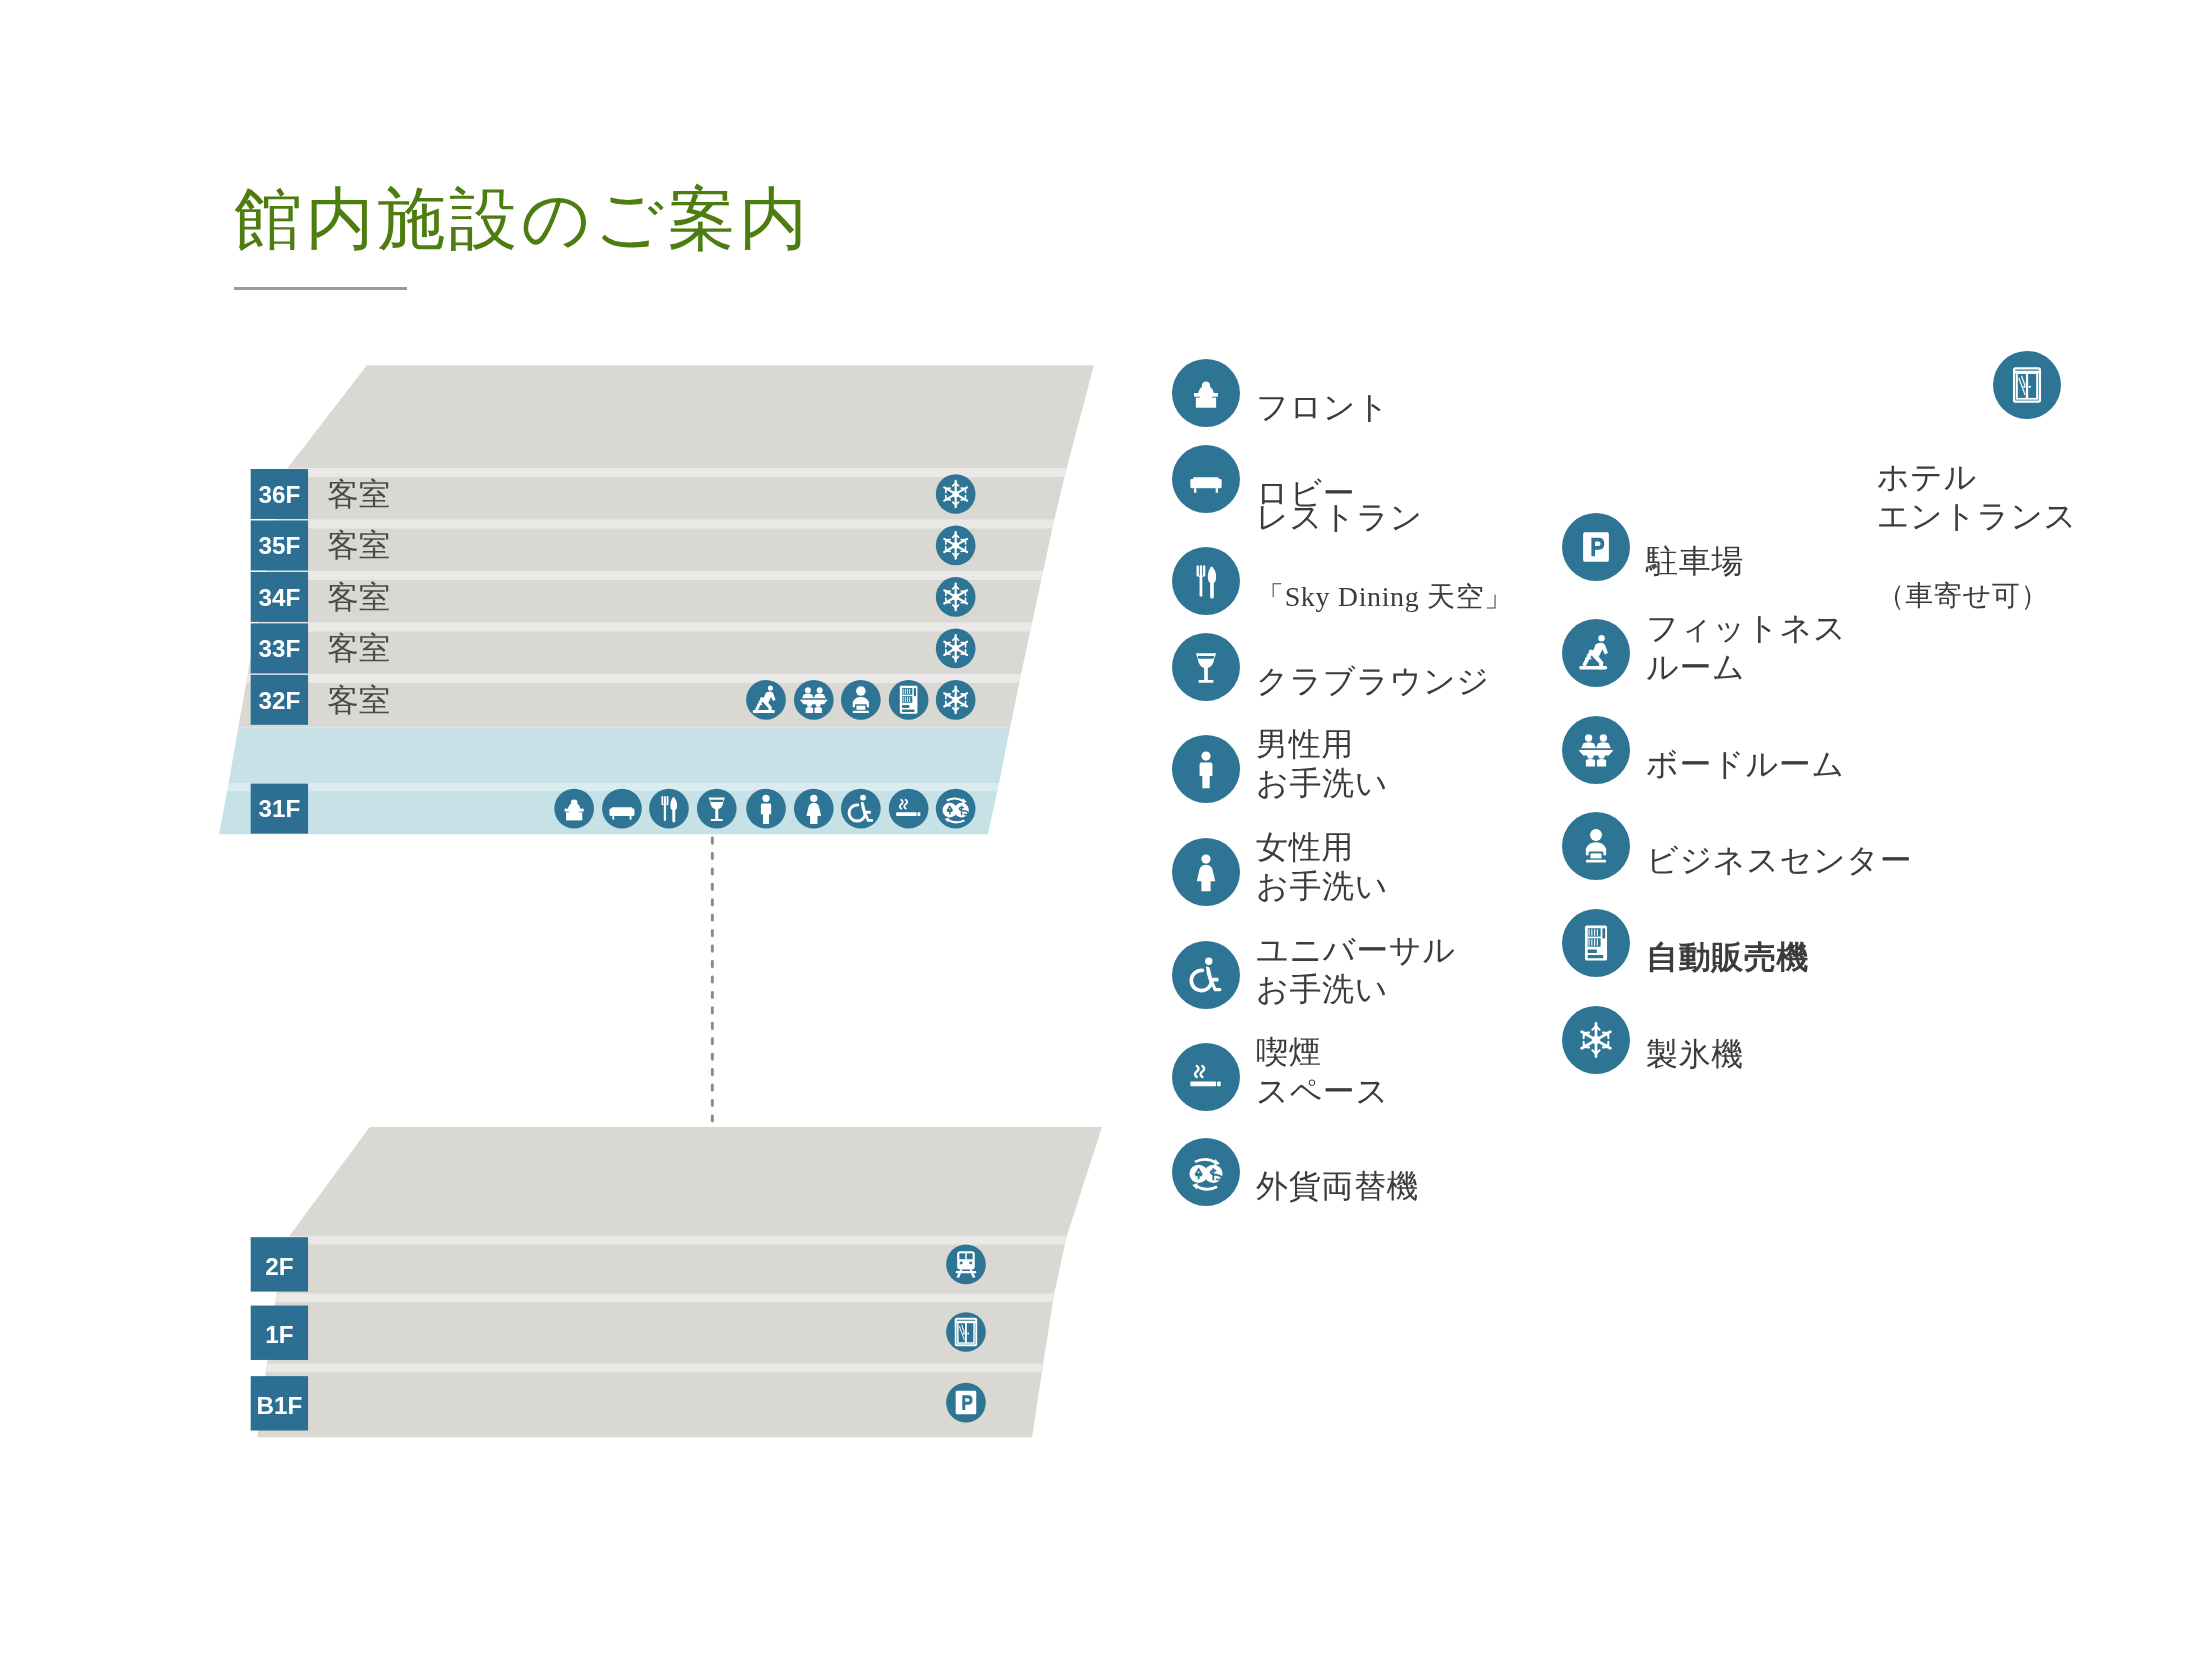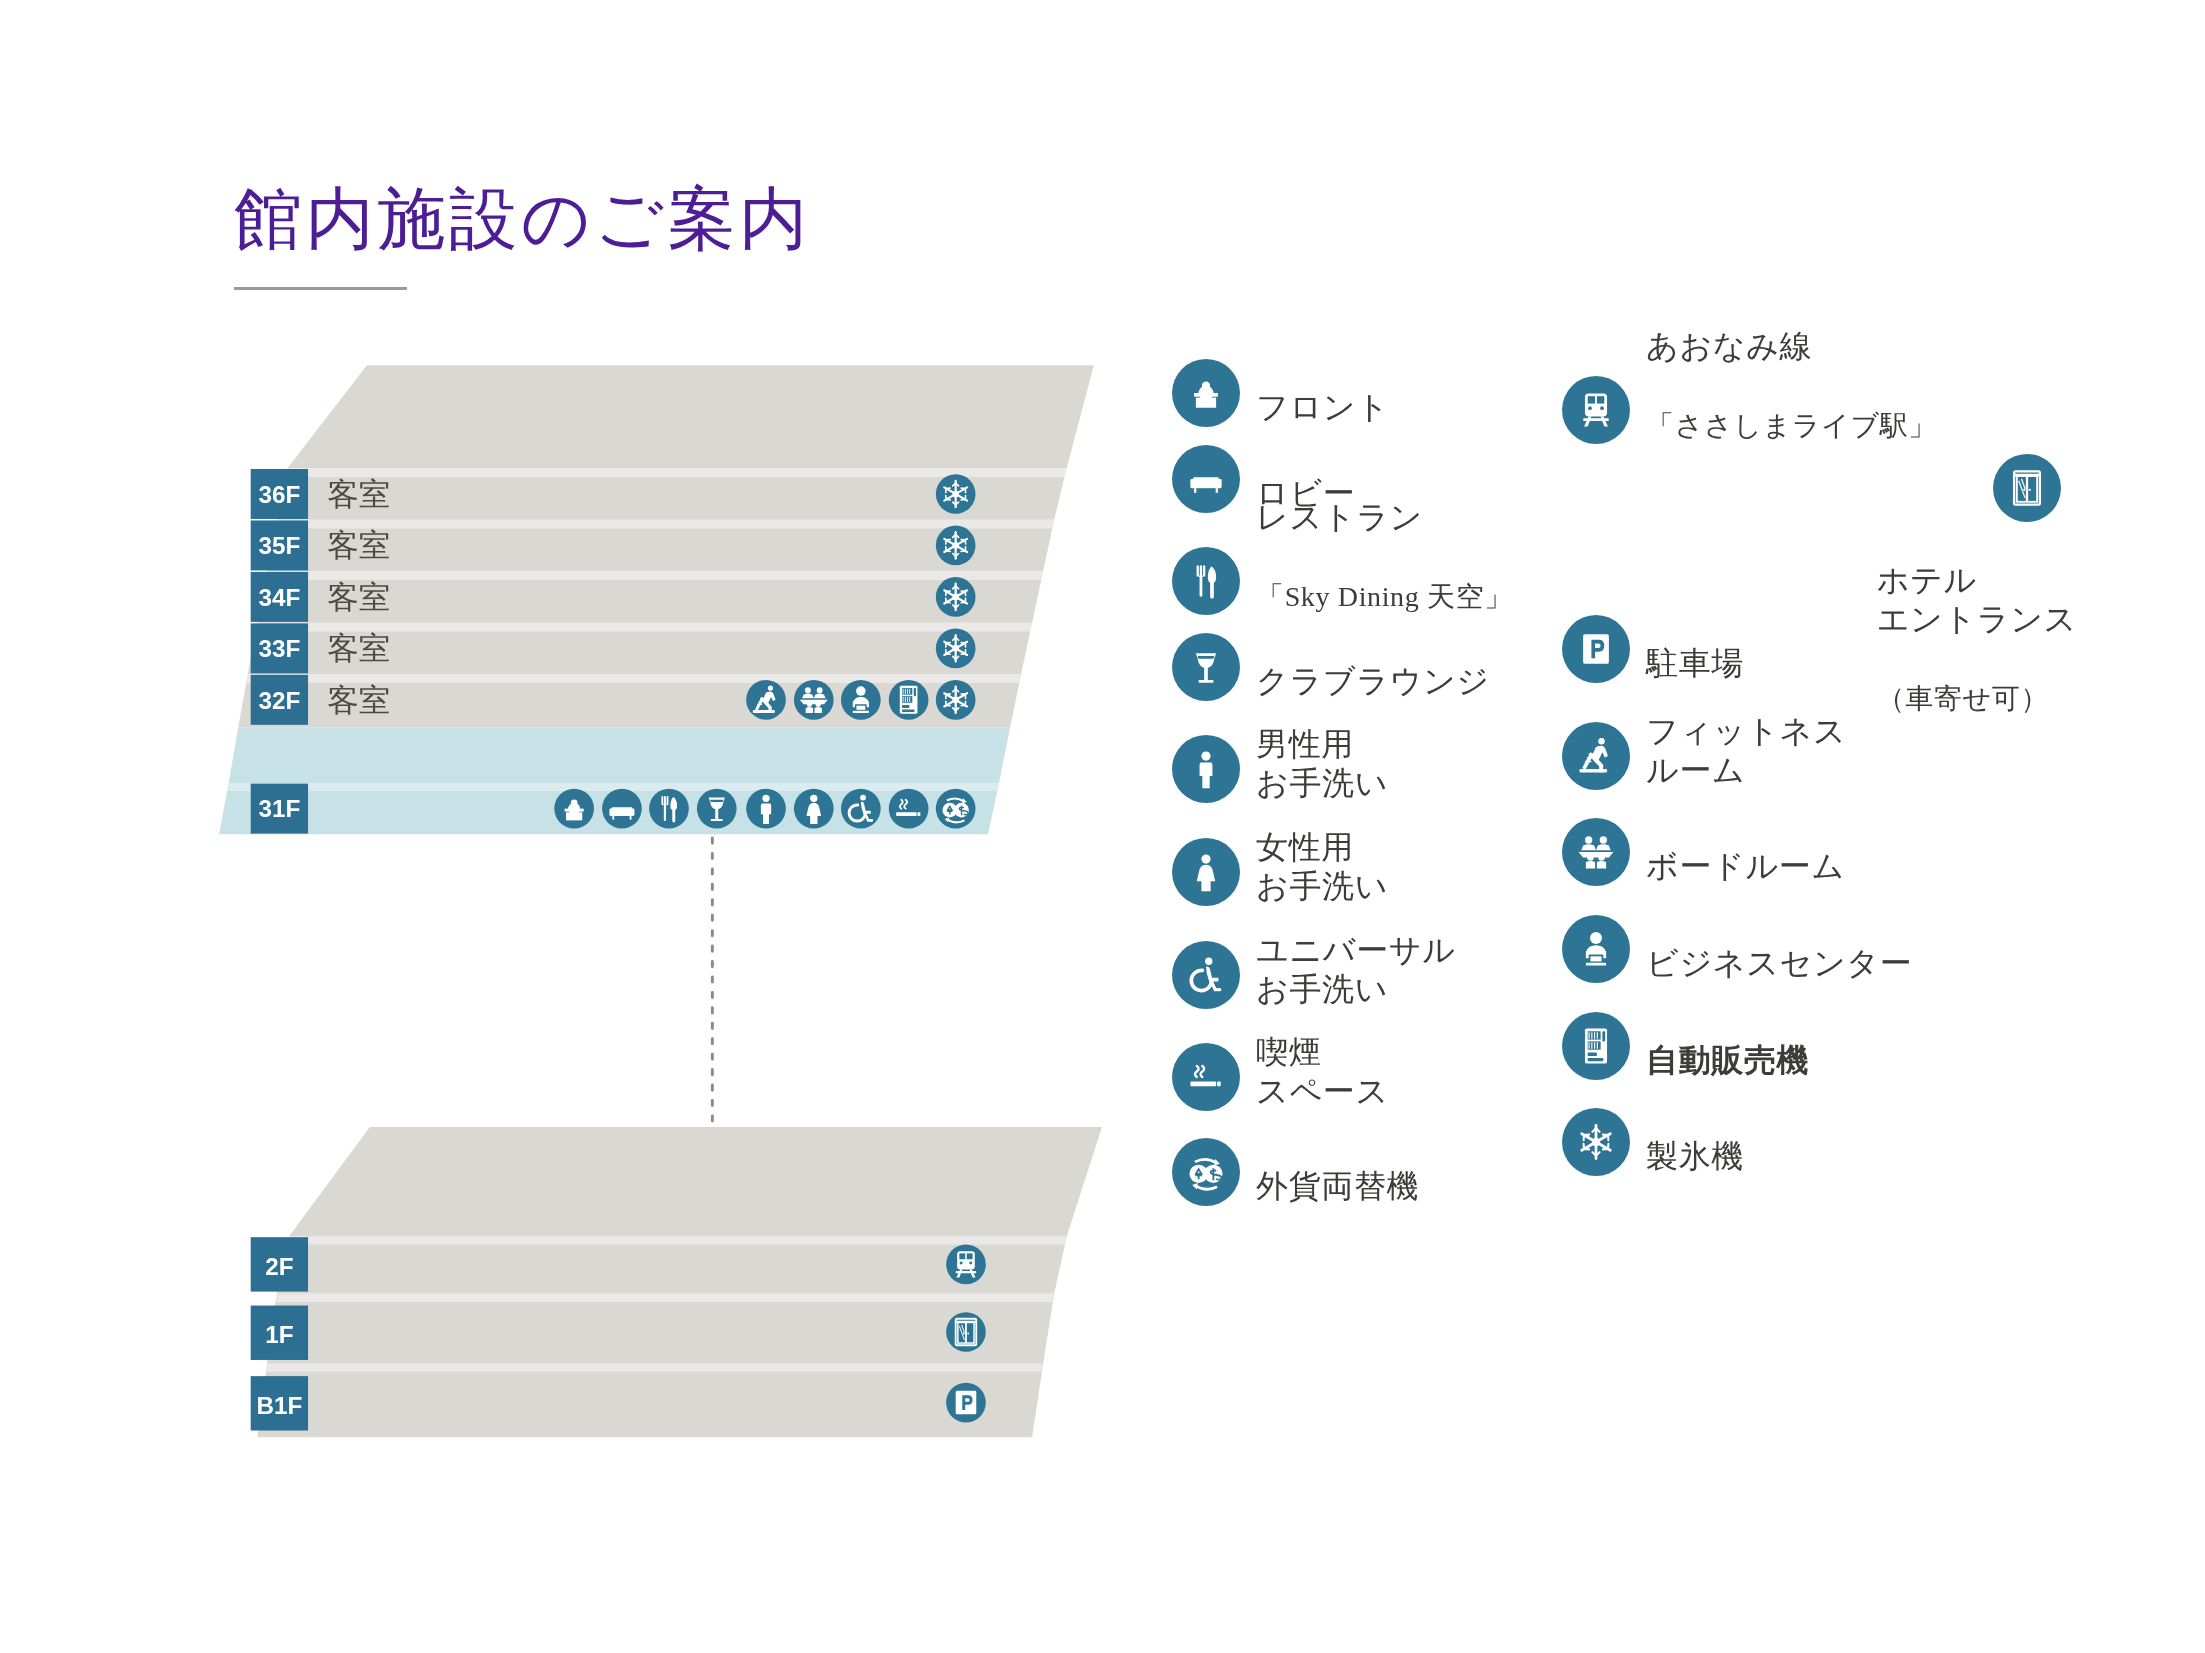--- a/index.html
+++ b/index.html
@@ -7,21 +7,21 @@
     width:2205px;height:1654px;
     background:#ffffff;
     font-family:"Liberation Serif","DejaVu Serif",serif;
     overflow:hidden;
     position:relative;
   }
 
   
   #title-block{position:absolute;left:234px;top:184px;}
   #page-title{
-    font-size:68px;line-height:1.05;color:#4c1d95;
+    font-size:68px;line-height:1.05;color:#4d7c0f;
     letter-spacing:.055em;white-space:nowrap;
     font-family:"Liberation Serif","DejaVu Serif",serif;
   }
   #title-rule{
     margin-top:32px;width:173px;height:2.9px;background:#9b9b96;
   }
 
   
   #floor-diagram{position:absolute;left:8px;top:0;width:1147px;height:1654px;}
   #floor-diagram svg{display:block;}
@@ -417,31 +417,20 @@
         <svg width="46" height="46" viewBox="0 0 100 100">
             <use href="#sym-currency"></use>
           </svg>
       </span>
       <span class="legend-label">外貨両替機</span>
     </div>
   </div>
 
   <div class="legend-col" id="legend-col-right">
 
-    <div class="legend-item" style="height:93px;">
-      <span class="legend-icon">
-        <svg width="46" height="46" viewBox="0 0 100 100">
-            <use href="#sym-train"></use>
-          </svg>
-      </span>
-      <span class="legend-label">
-        <span>あおなみ線</span><br>
-        <span class="sub">「ささしまライブ駅」</span>
-      </span>
-    </div>
 
     <div class="legend-item" style="height:138px;flex-direction:column;">
       <span class="legend-icon">
         <svg width="46" height="46" viewBox="0 0 100 100">
             <use href="#sym-entrance"></use>
           </svg>
       </span>
       <span class="legend-label">
         <span>ホテル
 エントランス</span><br>

